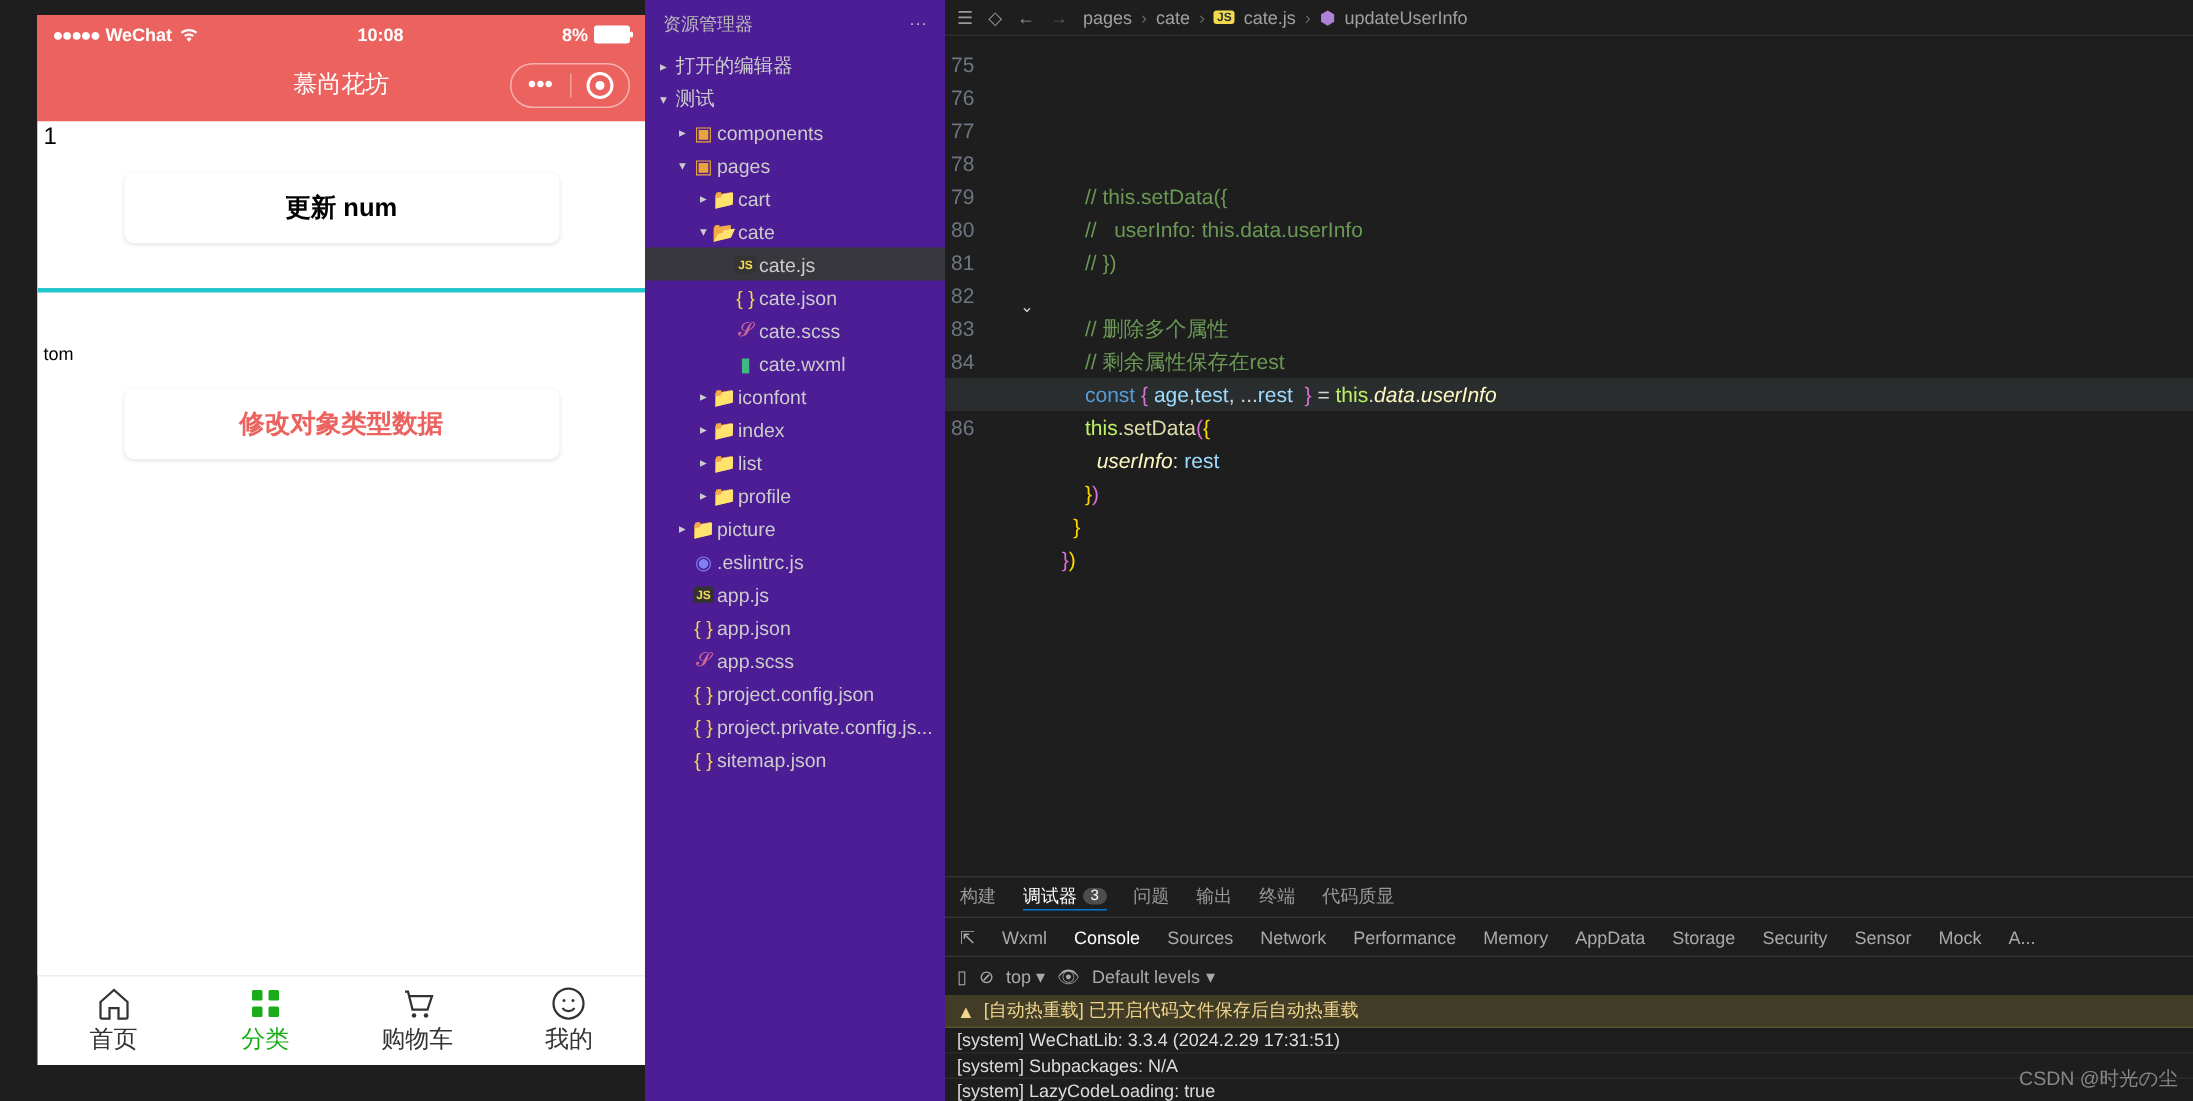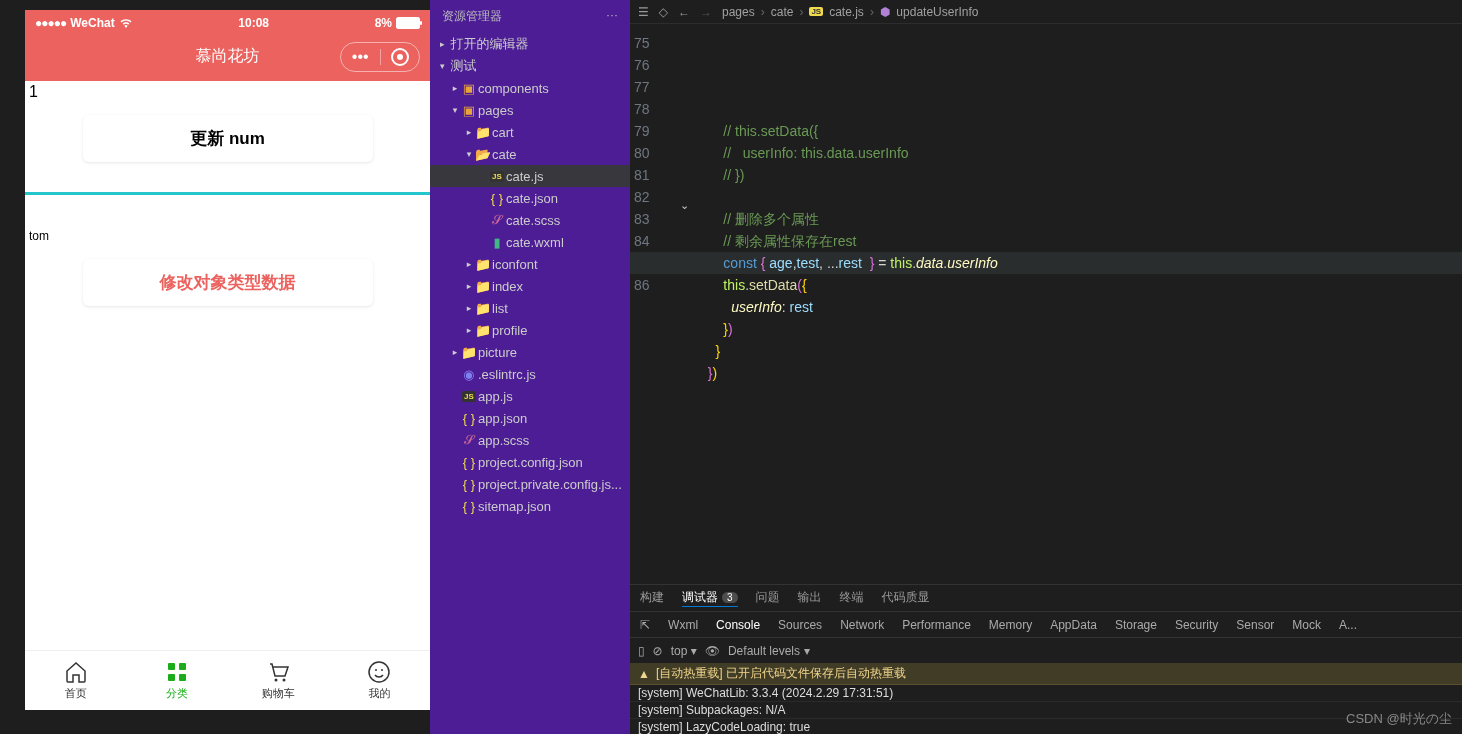--- a/index.html
+++ b/index.html
@@ -19,21 +19,21 @@
 .capsule-div { width: 1px; height: 16px; background: rgba(255,255,255,0.4); }
 .circle-target { width: 18px; height: 18px; border: 2px solid #fff; border-radius: 50%; display: flex; align-items: center; justify-content: center; }
 .circle-target::after { content: ""; width: 6px; height: 6px; background: #fff; border-radius: 50%; }
 .sim-body { flex: 1; background: #fff; color: #000; overflow: hidden; }
 .sim-num { font-size: 16px; padding: 2px 4px; }
 .sim-btn { display: block; margin: 12px auto; width: 290px; padding: 12px 0; background: #fff; border: none; border-radius: 6px; font-size: 17px; font-weight: 700; color: #000; box-shadow: 0 1px 3px rgba(0,0,0,0.1); }
 .sim-divider { height: 3px; background: #25c5cc; margin-top: 30px; }
 .sim-tom { font-size: 12px; padding: 4px; margin-top: 30px; }
 .sim-btn2 { color: #eb625e; }
 .tabbar { display: flex; border-top: 1px solid #eee; height: 60px; }
-.tab-item { flex: 1; display: flex; flex-direction: column; align-items: center; justify-content: center; font-size: 11px; color: #333; gap: 2px; }
+.tab-item { flex: 1; display: flex; flex-direction: column; align-items: center; justify-content: center; font-size: 16px; color: #333; gap: 2px; }
 .tab-item.active { color: #1aad19; }
 .tab-icon { font-size: 22px; }
 .explorer { width: 200px; background: #4c1d95; display: flex; flex-direction: column; font-size: 13px; }
 .exp-header { display: flex; justify-content: space-between; padding: 8px 12px; color: #bbb; font-size: 12px; }
 .exp-section { padding: 2px 10px; color: #ccc; cursor: pointer; display: flex; align-items: center; gap: 2px; }
 .exp-section::before { content: "▸"; font-size: 9px; margin-right: 4px; color: #ccc; }
 .exp-section.open::before { content: "▾"; }
 .tree { flex: 1; overflow: auto; }
 .tree-item { display: flex; align-items: center; padding: 1px 0; color: #ccc; cursor: pointer; font-size: 13px; height: 22px; }
 .tree-item.selected { background: #37373d; }

